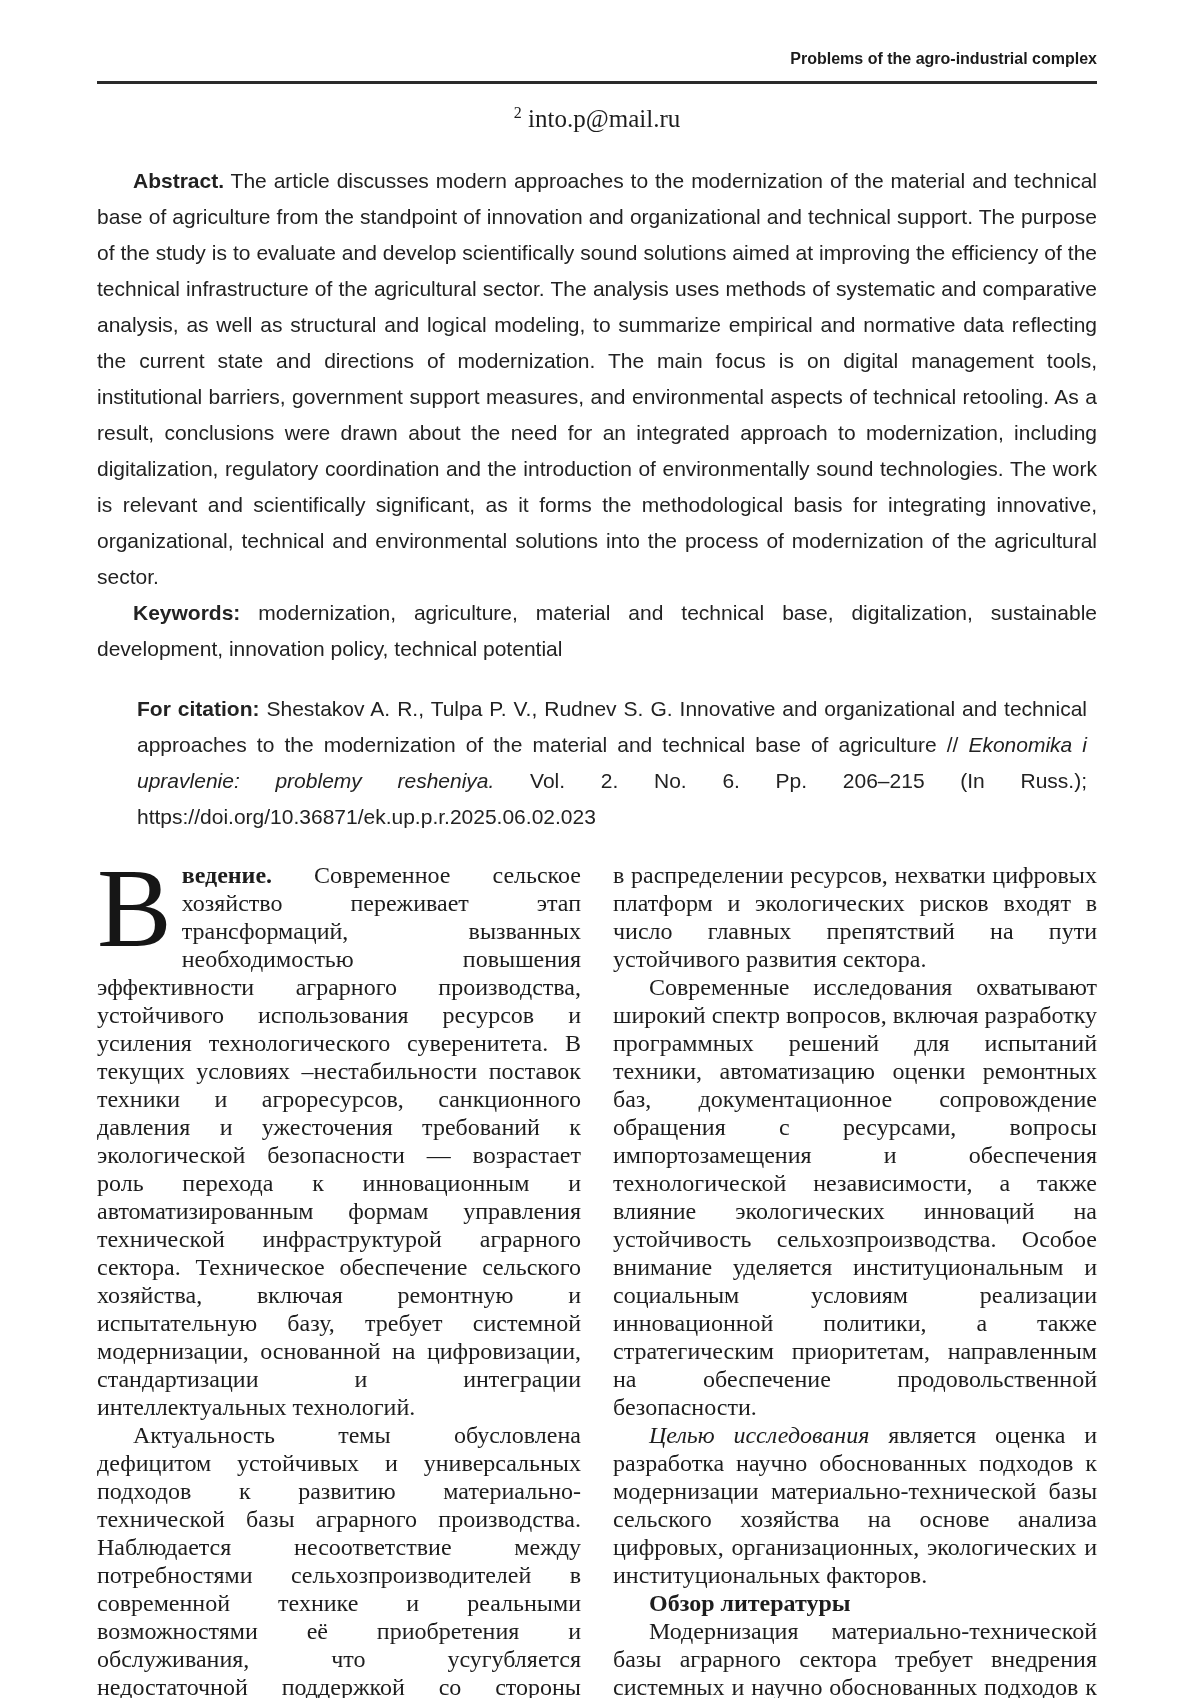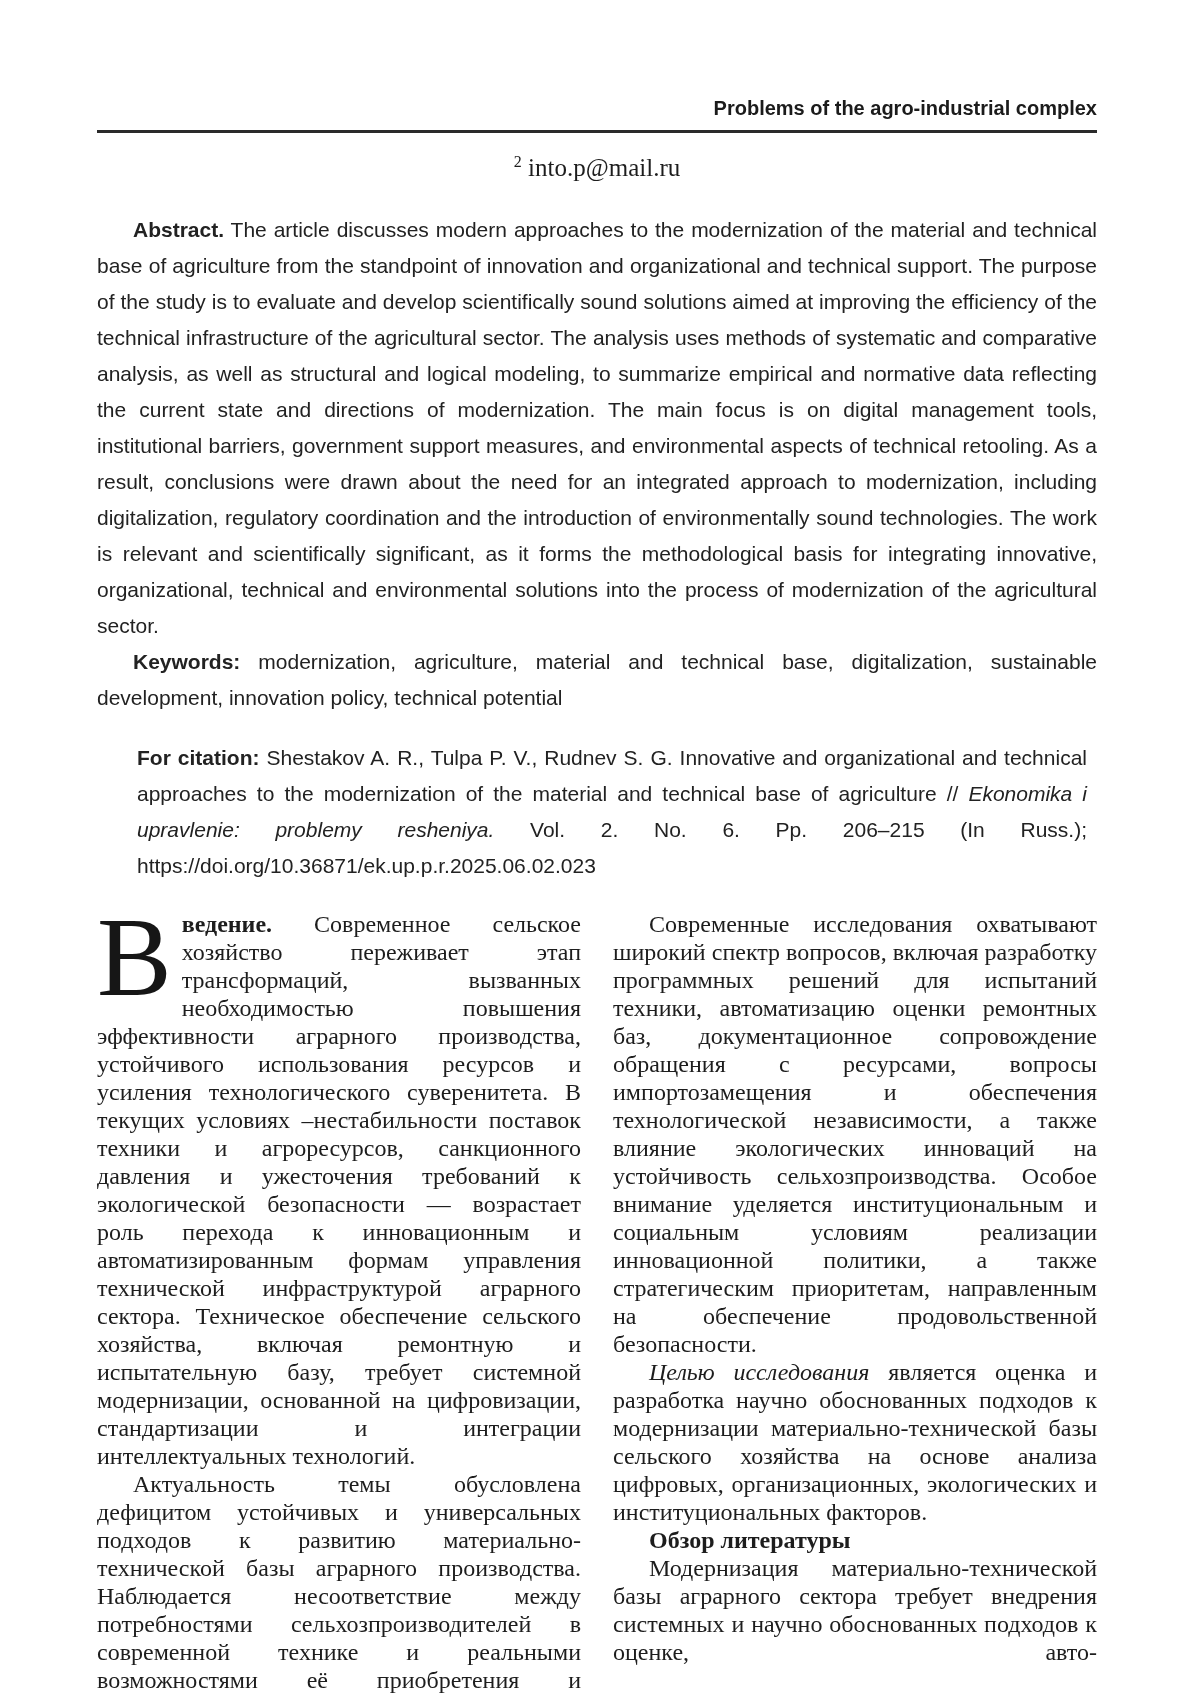--- a/index.html
+++ b/index.html
@@ -9,25 +9,25 @@
     height: 1698px;
     background: #ffffff;
     color: #1d1d1d;
     overflow: hidden;
     font-family: "Liberation Serif", serif;
   }
   .content { position: absolute; left: 97px; top: 0; width: 1000px; }
 
   
   .running-title {
-    padding-top: 95px;
+    padding-top: 46px;
     text-align: right;
     font-family: "Liberation Sans", sans-serif;
     font-weight: bold;
-    font-size: 20px;
+    font-size: 16px;
     line-height: 26px;
     color: #1b1b1b;
   }
   .header-rule { margin-top: 9px; height: 3px; background: #2a2a2a; }
 
   
   .emails {
     margin-top: 12px;
     text-align: center;
     font-family: "Liberation Serif", serif;
@@ -128,20 +128,21 @@
       <span class="bold">For citation:</span><span> Shestakov A. R., Tulpa P. V., Rudnev S. G. Innovative and organizational and technical approaches to the modernization of the material and technical base of agriculture // </span><span class="italic">Ekonomika i upravlenie: problemy resheniya.</span><span> Vol. 2. No. 6. Pp. 206–215 (In Russ.); https://doi.org/10.36871/ek.up.p.r.2025.06.02.023</span>
     </div>
 
 
     <div class="columns">
       <div class="col">
         <p class="body-par"><span class="dropcap">В</span><span class="bold">ведение.</span><span> Современное сельское хозяйство переживает этап трансформаций, вызванных необходимостью повышения эффективности аграрного производства, устойчивого использования ресурсов и усиления технологического суверенитета. В текущих условиях –нестабильности поставок техники и агроресурсов, санкционного давления и ужесточения требований к экологической безопасности — возрастает роль перехода к инновационным и автоматизированным формам управления технической инфраструктурой аграрного сектора. Техническое обеспечение сельского хозяйства, включая ремонтную и испытательную базу, требует системной модернизации, основанной на цифровизации, стандартизации и интеграции интеллектуальных технологий.</span></p>
         <p class="body-par indent justify-last">Актуальность темы обусловлена дефицитом устойчивых и универсальных подходов к развитию материально-технической базы аграрного производства. Наблюдается несоответствие между потребностями сельхозпроизводителей в современной технике и реальными возможностями её приобретения и обслуживания, что усугубляется недостаточной поддержкой со стороны государственной инновационной политики. В ряде публикаций отмечается слабая связь между фундаментальными исследованиями и их практической реализацией, которая тормозит внедрение высокотехнологичных решений. Проблемы логистического обеспечения, несбалансированности</p>
       </div>
       <div class="col">
+        <p class="body-par">в распределении ресурсов, нехватки цифровых платформ и экологических рисков входят в число главных препятствий на пути устойчивого развития сектора.</p>
         <p class="body-par indent">Современные исследования охватывают широкий спектр вопросов, включая разработку программных решений для испытаний техники, автоматизацию оценки ремонтных баз, документационное сопровождение обращения с ресурсами, вопросы импортозамещения и обеспечения технологической независимости, а также влияние экологических инноваций на устойчивость сельхозпроизводства. Особое внимание уделяется институциональным и социальным условиям реализации инновационной политики, а также стратегическим приоритетам, направленным на обеспечение продовольственной безопасности.</p>
         <p class="body-par indent"><span class="italic">Целью исследования</span><span> является оценка и разработка научно обоснованных подходов к модернизации материально-технической базы сельского хозяйства на основе анализа цифровых, организационных, экологических и институциональных факторов.</span></p>
         <p class="body-par indent section-heading">Обзор литературы</p>
         <p class="body-par indent justify-last">Модернизация материально-технической базы аграрного сектора требует внедрения системных и научно обоснованных подходов к оценке, авто-</p>
       </div>
     </div>
   </div>
 
 </div>
 

